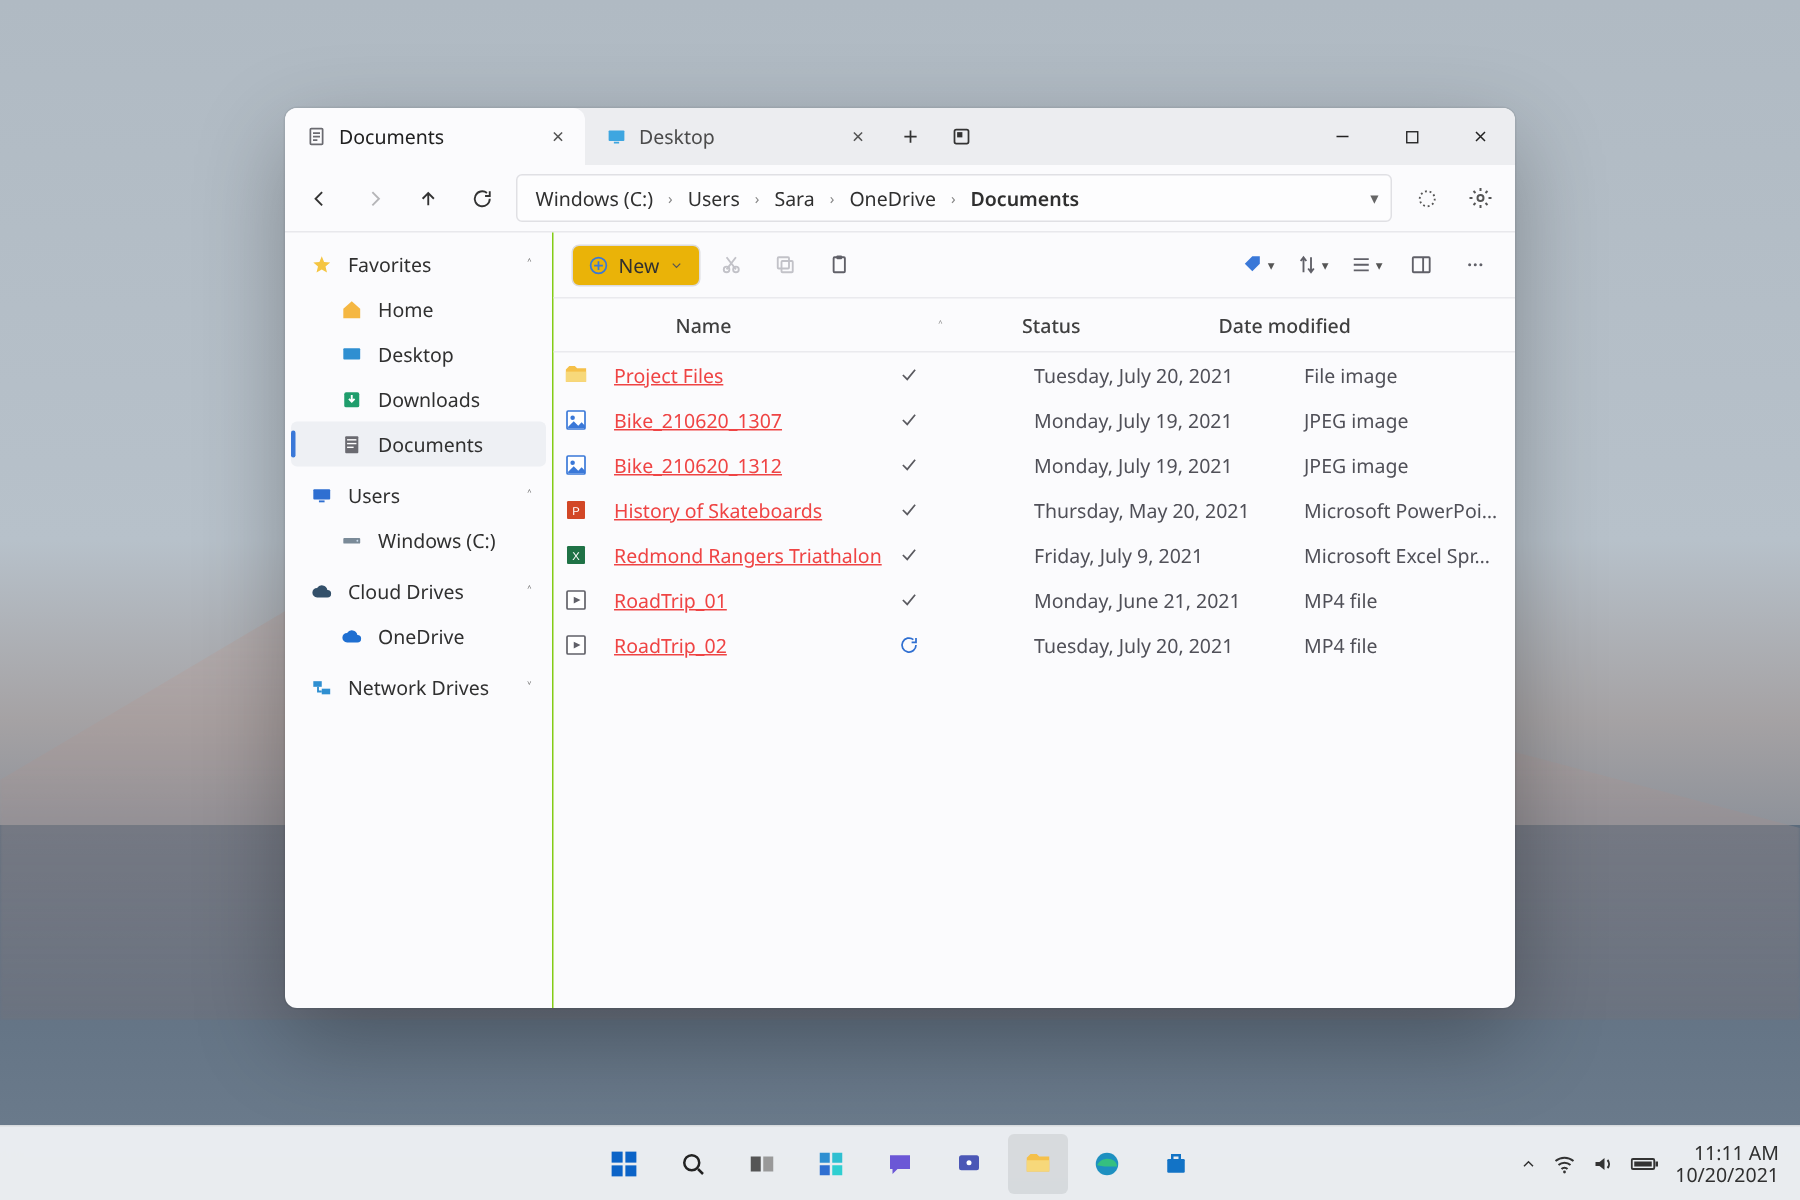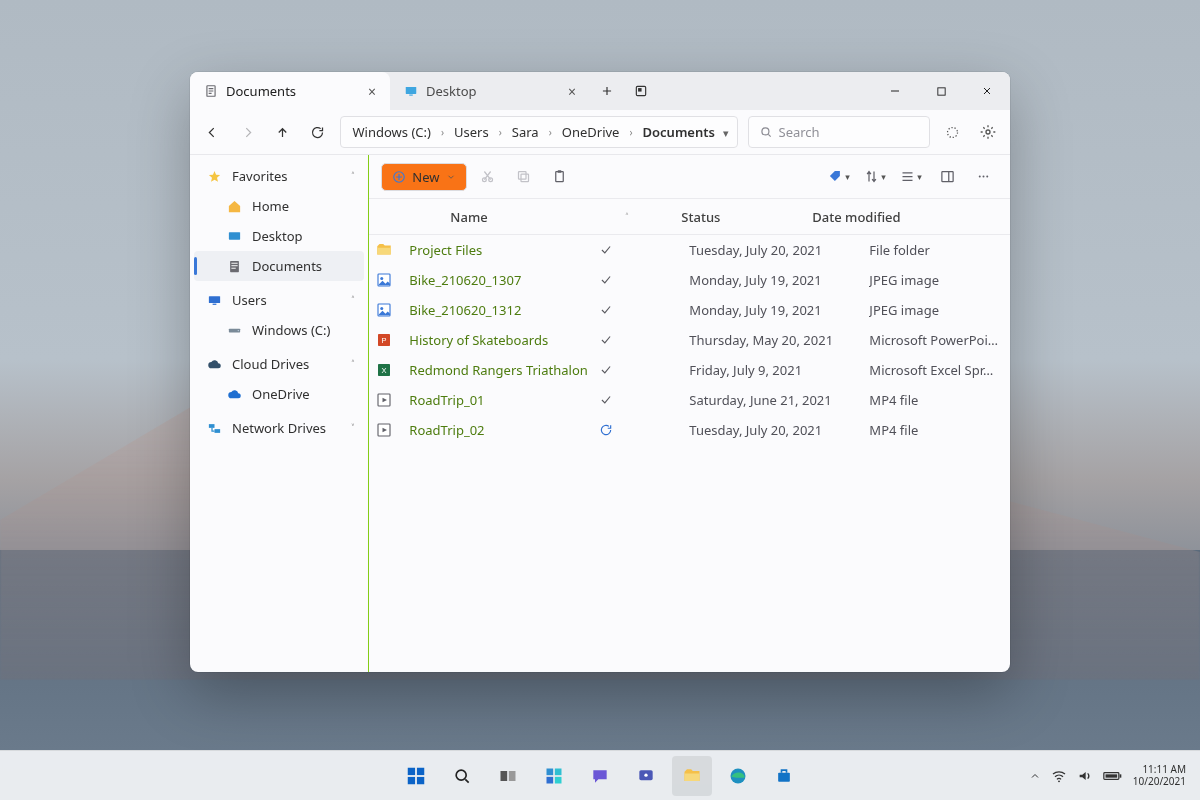--- a/index.html
+++ b/index.html
@@ -128,21 +128,21 @@
   
   .listwrap { flex:1 1 auto; display:flex; flex-direction:column; min-width:0;}
   .actionbar {
     display:flex; align-items:center; gap:6px;
     height:44px; padding:0 12px;
     border-bottom:1px solid #eaeaee;
   }
   .newbtn {
     display:flex; align-items:center; gap:6px;
     height:28px; padding:0 10px; border:1px solid #dcdce0; border-radius:5px;
-    color:#303030; background:#f97316;
+    color:#303030; background:#eab308;
   }
   .act-icon { width:30px; height:28px; display:flex; align-items:center; justify-content:center; color:#606068;}
   .act-icon.disabled{ color:#c2c2c8;}
   .spacer{flex:1;}
 
   
   .cols, .row {
     display:grid;
     grid-template-columns: 34px 190px 90px 180px 1fr;
     align-items:center;
@@ -152,21 +152,21 @@
     height:36px; color:#404040; font-weight:500;
     border-bottom:1px solid #eaeaee;
     gap:41px;
   }
   .cols .sortcol{ display:flex; align-items:center; gap:6px;}
   .cols .sortind{ color:#888; font-size:10px; margin-left:auto; padding-right:12px;}
   .row { height:30px; color:#303030; }
   .row .fic { width:18px; height:18px; display:inline-flex; align-items:center; justify-content:center;}
   .cell { white-space:nowrap; overflow:hidden; text-overflow:ellipsis; color:#505058;}
   .cell.status{ color:#5a5a60;}
-  .row .cell.name{ color:#4d7c0f;}
+  .row .cell.name{ color:#ef4444;text-decoration:underline;}
 
   
   .taskbar{
     position:absolute; left:0; right:0; bottom:0; height:50px;
     background:rgba(245,247,250,.92);
     backdrop-filter: blur(6px);
     border-top:1px solid rgba(0,0,0,.08);
     display:flex; align-items:center;
   }
   .tb-center{
@@ -176,21 +176,21 @@
   .tb-btn{
     width:40px; height:40px; display:flex; align-items:center; justify-content:center;
     border-radius:4px;
   }
   .tb-btn.active{ background:rgba(0,0,0,.08);}
   .tb-right{
     margin-left:auto; display:flex; align-items:center; gap:10px; padding-right:14px;
     color:#303030;
   }
   .tb-tray{ display:flex; align-items:center; gap:10px;}
-  .tb-clock{ text-align:right; font-size:10px; line-height:1.15;}
+  .tb-clock{ text-align:right; font-size:13px; line-height:1.15;}
 
   svg { display:block; }
 </style>
 </head>
 <body>
 
 <div class="wp-lake"></div>
 <div class="wp-mountain"></div>
 
 <div class="window">
@@ -274,29 +274,20 @@
       <span class="crumb">Users</span>
         <span class="crumb-sep">›</span>
       <span class="crumb">Sara</span>
         <span class="crumb-sep">›</span>
       <span class="crumb">OneDrive</span>
         <span class="crumb-sep">›</span>
       <span class="crumb current">Documents</span>
       <span class="crumb-drop">▾</span>
     </div>
 
-    <div class="searchbox">
-      <span>
-          <svg width="14" height="14" viewBox="0 0 24 24">
-            <circle cx="11" cy="11" r="6" fill="none" stroke="#8a8a92" stroke-width="2"></circle>
-            <path d="M20 20l-4-4" stroke="#8a8a92" stroke-width="2"></path>
-          </svg>
-        </span>
-      <span>Search</span>
-    </div>
 
     <div class="iconbtn-sm">
         <svg width="15" height="15" viewBox="0 0 24 24">
           <circle cx="12" cy="12" r="8" fill="none" stroke="#555" stroke-width="2" stroke-dasharray="2 3"></circle>
         </svg>
       </div>
     <div class="iconbtn-sm">
         <svg width="16" height="16" viewBox="0 0 24 24">
           <circle cx="12" cy="12" r="3" fill="none" stroke="#555" stroke-width="2"></circle>
           <path d="M12 2v3M12 19v3M4 12H1M23 12h-3M5 5l2 2M17 17l2 2M19 5l-2 2M7 17l-2 2" stroke="#555" stroke-width="2"></path>
@@ -326,20 +317,29 @@
             </span>
           <span>Home</span>
         </div>
         <div class="side-item">
           <span class="sicon">
               <svg width="15" height="15" viewBox="0 0 24 24">
                 <rect x="3" y="5" width="18" height="12" rx="1" fill="#2f8fd1"></rect>
               </svg>
             </span>
           <span>Desktop</span>
+        </div>
+        <div class="side-item">
+          <span class="sicon">
+              <svg width="15" height="15" viewBox="0 0 24 24">
+                <rect x="4" y="4" width="16" height="16" rx="2" fill="#1f9d6c"></rect>
+                <path d="M12 7v7M9 11l3 3 3-3" stroke="#fff" stroke-width="2" fill="none"></path>
+              </svg>
+            </span>
+          <span>Downloads</span>
         </div>
         <div class="side-item selected">
           <span class="sicon">
               <svg width="15" height="15" viewBox="0 0 24 24">
                 <rect x="5" y="3" width="14" height="18" rx="1" fill="#6a6a70"></rect>
                 <rect x="7" y="6" width="10" height="1.5" fill="#fff"></rect>
                 <rect x="7" y="10" width="10" height="1.5" fill="#fff"></rect>
                 <rect x="7" y="14" width="7" height="1.5" fill="#fff"></rect>
               </svg>
             </span>
@@ -488,21 +488,21 @@
                 <rect x="3" y="9" width="18" height="9" fill="#f7d87a"></rect>
               </svg>
             </span>
             <span class="cell name">Project Files</span>
             <span class="cell status">
               <svg width="14" height="14" viewBox="0 0 24 24">
                 <path d="M5 12l5 5 9-11" fill="none" stroke="#5a5a60" stroke-width="2"></path>
               </svg>
             </span>
             <span class="cell">Tuesday, July 20, 2021</span>
-            <span class="cell">File folder</span>
+            <span class="cell">File image</span>
           </div>
           <div class="row">
             <span class="fic">
               <svg width="18" height="18" viewBox="0 0 24 24">
                 <rect x="4" y="4" width="16" height="16" rx="1" fill="#fff" stroke="#3a78d8" stroke-width="1.5"></rect>
                 <circle cx="9" cy="10" r="2" fill="#3a78d8"></circle>
                 <path d="M5 18l5-5 4 4 3-3 3 3v2H5z" fill="#3a78d8"></path>
               </svg>
             </span>
             <span class="cell name">Bike_210620_1307</span>
@@ -569,21 +569,21 @@
                 <rect x="4" y="4" width="16" height="16" rx="1" fill="#fff" stroke="#606068" stroke-width="1.5"></rect>
                 <path d="M10 9l6 3-6 3z" fill="#606068"></path>
               </svg>
             </span>
             <span class="cell name">RoadTrip_01</span>
             <span class="cell status">
               <svg width="14" height="14" viewBox="0 0 24 24">
                 <path d="M5 12l5 5 9-11" fill="none" stroke="#5a5a60" stroke-width="2"></path>
               </svg>
             </span>
-            <span class="cell">Saturday, June 21, 2021</span>
+            <span class="cell">Monday, June 21, 2021</span>
             <span class="cell">MP4 file</span>
           </div>
           <div class="row">
             <span class="fic">
               <svg width="18" height="18" viewBox="0 0 24 24">
                 <rect x="4" y="4" width="16" height="16" rx="1" fill="#fff" stroke="#606068" stroke-width="1.5"></rect>
                 <path d="M10 9l6 3-6 3z" fill="#606068"></path>
               </svg>
             </span>
             <span class="cell name">RoadTrip_02</span>

